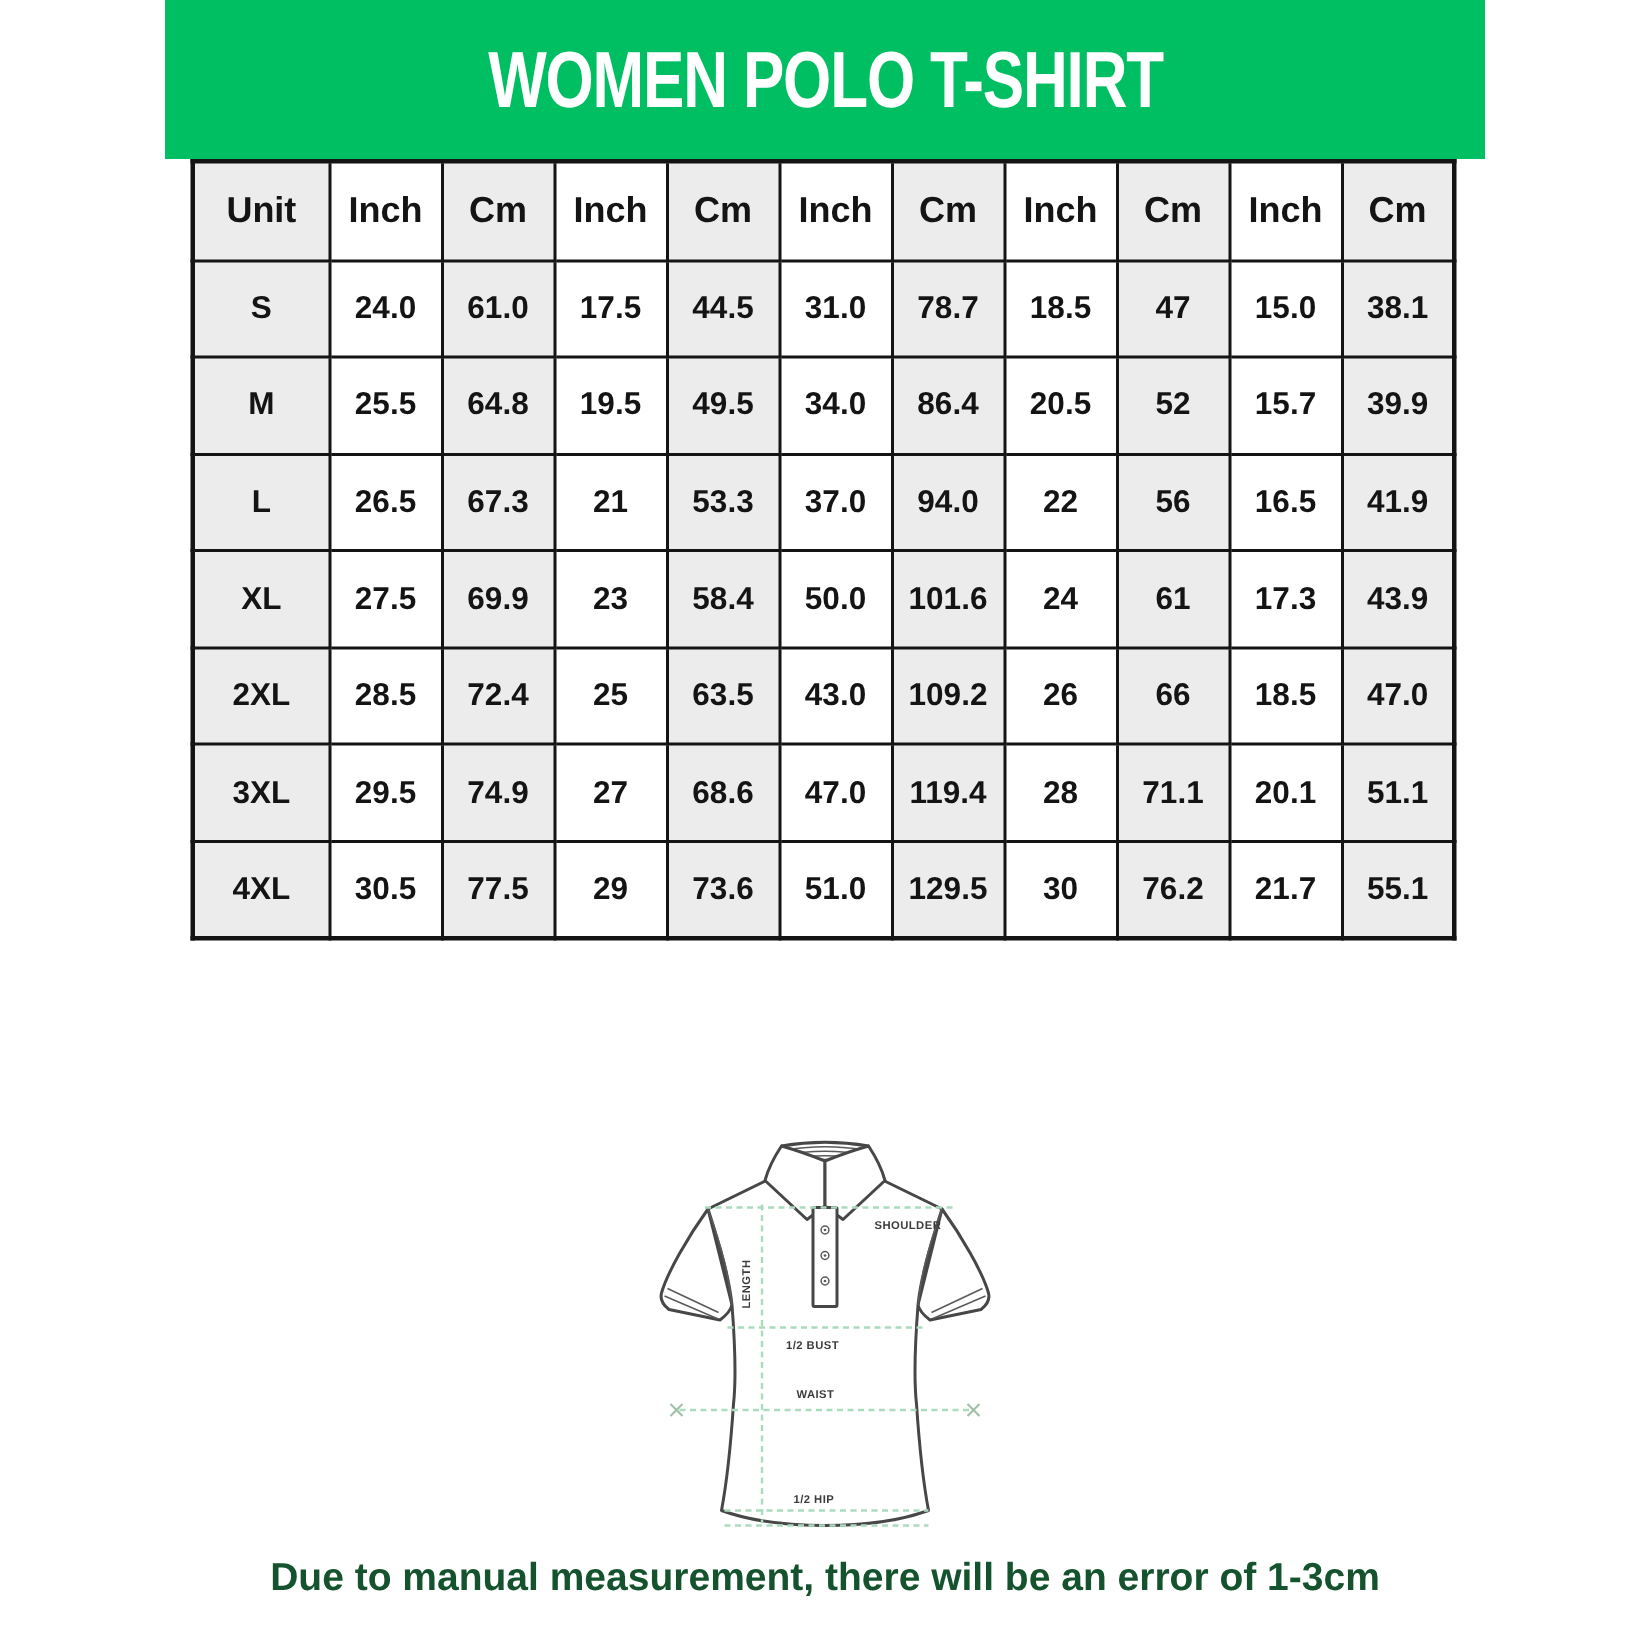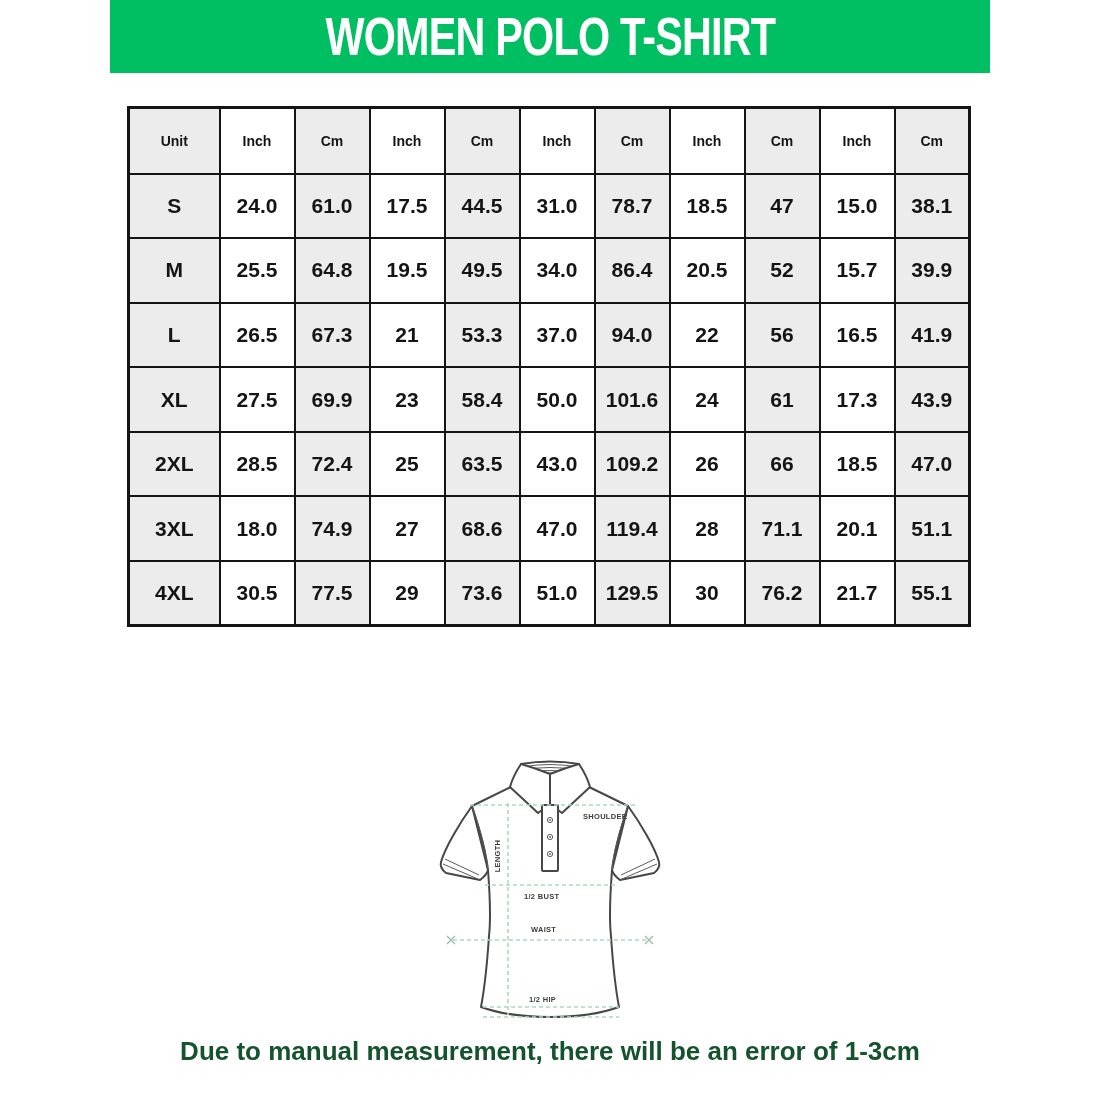--- a/index.html
+++ b/index.html
@@ -8,21 +8,21 @@
     background: #ffffff;
     font-family: "Liberation Sans", sans-serif;
     position: relative;
     overflow: hidden;
   }
 
   
   .banner {
     position: absolute;
     left: 110px; top: 0;
-    width: 880px; height: 73px;
+    width: 880px; height: 106px;
     background: #00bf63;
     display: flex; align-items: center; justify-content: center;
   }
   .banner h1 {
     margin: 0;
     color: #ffffff;
     font-size: 53px;
     font-weight: bold;
     letter-spacing: -1px;
     transform: scaleX(0.78);
@@ -45,21 +45,21 @@
     vertical-align: middle;
     font-weight: bold;
     color: #141414;
     background: #ffffff;
     padding: 0;
   }
   tr.group-row    { height: 66px; }
   tr.unit-row     { height: 66px; }
   tr.data-row     { height: 64.6px; }
   tr.group-row td { font-size: 23px; background: #ececec; }
-  tr.unit-row td  { font-size: 14px; }
+  tr.unit-row td  { font-size: 24px; }
   tr.data-row td  { font-size: 21px; }
   tr.unit-row td:nth-child(odd),
   tr.data-row td:nth-child(odd) { background: #ececec; }
 
   
   .diagram {
     position: absolute;
     left: 425px; top: 756px;
     width: 250px; height: 280px;
   }
@@ -179,21 +179,21 @@
         <td>63.5</td>
         <td>43.0</td>
         <td>109.2</td>
         <td>26</td>
         <td>66</td>
         <td>18.5</td>
         <td>47.0</td>
       </tr>
       <tr class="data-row">
         <td>3XL</td>
-        <td>18.0</td>
+        <td>29.5</td>
         <td>74.9</td>
         <td>27</td>
         <td>68.6</td>
         <td>47.0</td>
         <td>119.4</td>
         <td>28</td>
         <td>71.1</td>
         <td>20.1</td>
         <td>51.1</td>
       </tr>

